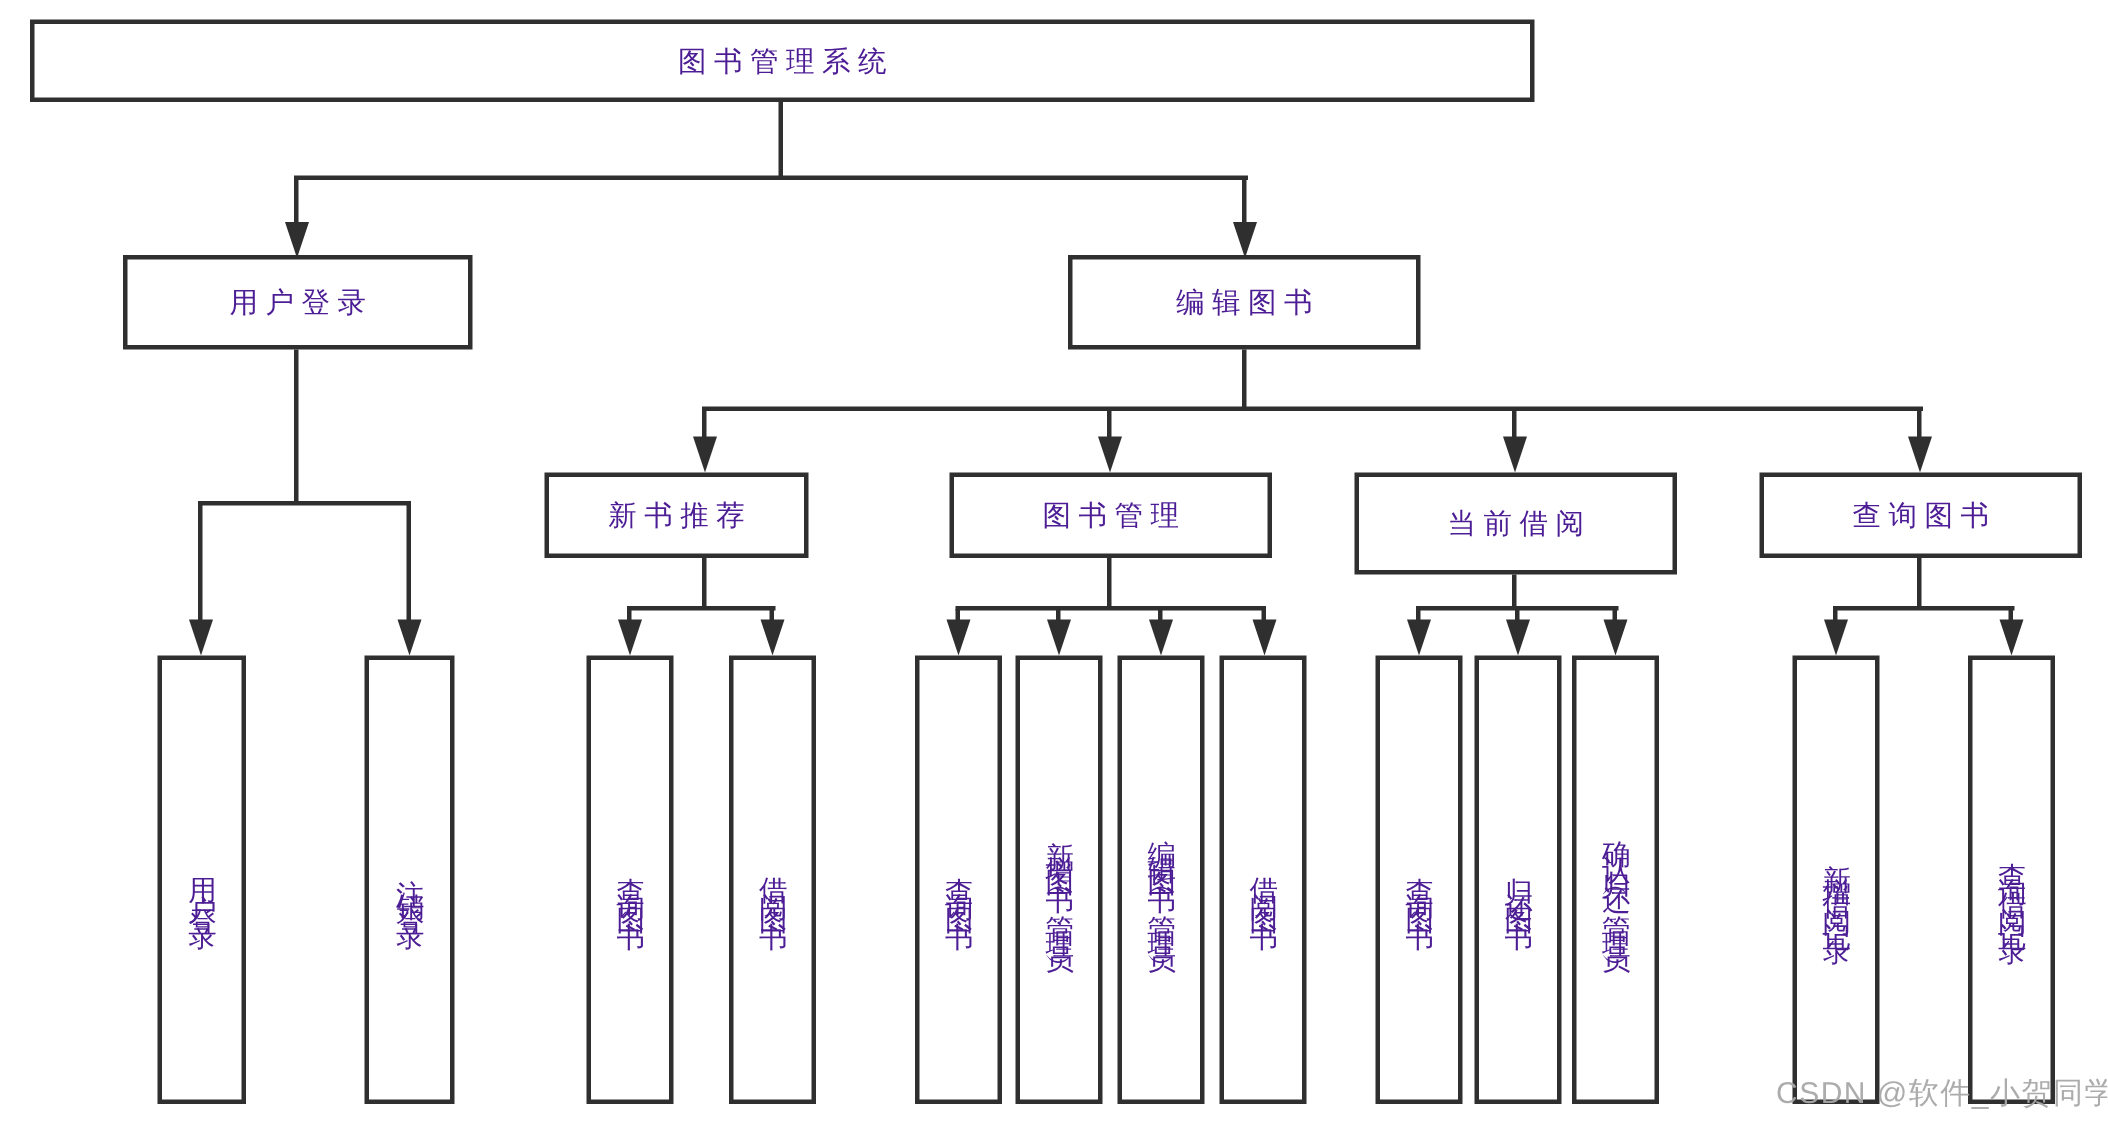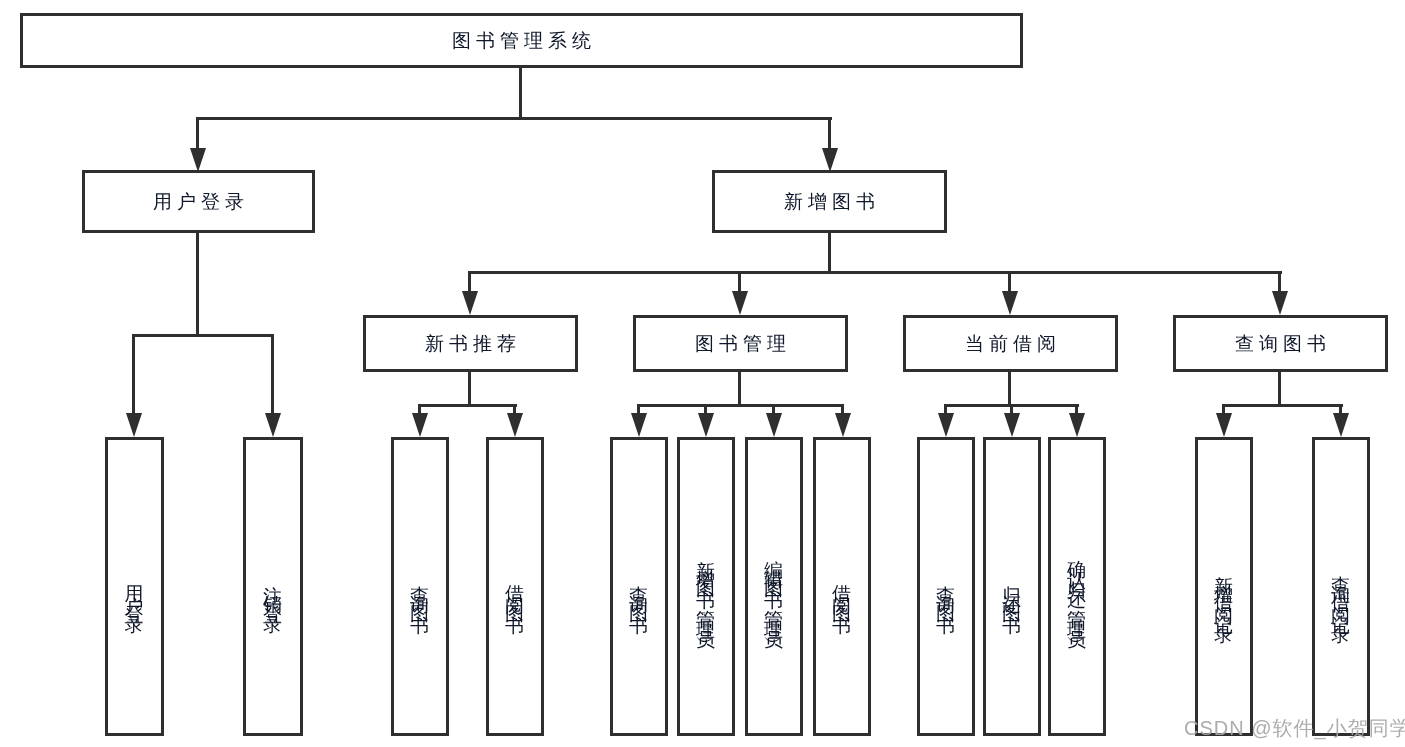--- a/index.html
+++ b/index.html
@@ -3,21 +3,21 @@
 <meta charset="utf-8">
 <style>
   html,body{margin:0;padding:0;background:#ffffff;}
   #canvas{
     position:relative;width:1405px;height:747px;background:#ffffff;overflow:hidden;
     font-family:"Liberation Sans","DejaVu Sans",sans-serif;
   }
   .node{
     position:absolute;box-sizing:border-box;background:#ffffff;
     border:3px solid #2f2f2f;display:flex;align-items:center;justify-content:center;
-    color:#0f172a;z-index:2;
+    color:#4c1d95;z-index:2;
   }
   .node.h{font-size:19px;letter-spacing:5px;text-indent:5px;}
   .node.v{
     writing-mode:vertical-rl;text-orientation:mixed;
     font-size:19px;letter-spacing:10px;line-height:1;padding-top:6px;
   }
   .ln{position:absolute;background:#2f2f2f;z-index:1;}
   .ah{
     position:absolute;width:0;height:0;z-index:1;
     border-left:8px solid transparent;border-right:8px solid transparent;
@@ -90,27 +90,27 @@
   <div class="ln" style="left:1222px;top:404px;width:121px;height:3px"></div>
   <div class="ln" style="left:1222px;top:406px;width:3px;height:12px"></div>
   <div class="ah" style="left:1216px;top:413px"></div>
   <div class="ln" style="left:1339px;top:406px;width:3px;height:12px"></div>
   <div class="ah" style="left:1333px;top:413px"></div>
 
   <div class="node h" style="left:20px;top:13px;width:1003px;height:55px">图书管理系统</div>
 
   <div class="node h" style="left:82px;top:170px;width:233px;height:63px">用户登录</div>
 
-  <div class="node h" style="left:712px;top:170px;width:235px;height:63px">新增图书</div>
+  <div class="node h" style="left:712px;top:170px;width:235px;height:63px">编辑图书</div>
 
-  <div class="node h" style="left:363px;top:315px;width:215px;height:57px">新书推荐</div>
+  <div class="node h" style="left:363px;top:315px;width:176px;height:57px">新书推荐</div>
 
   <div class="node h" style="left:633px;top:315px;width:215px;height:57px">图书管理</div>
 
-  <div class="node h" style="left:903px;top:315px;width:215px;height:57px">当前借阅</div>
+  <div class="node h" style="left:903px;top:315px;width:215px;height:68px">当前借阅</div>
 
   <div class="node h" style="left:1173px;top:315px;width:215px;height:57px">查询图书</div>
 
   <div class="node v" style="left:105px;top:437px;width:59px;height:299px">用户登录</div>
   <div class="node v" style="left:243px;top:437px;width:60px;height:299px">注销登录</div>
 
   <div class="node v" style="left:391px;top:437px;width:58px;height:299px">查询图书</div>
   <div class="node v" style="left:486px;top:437px;width:58px;height:299px">借阅图书</div>
 
   <div class="node v" style="left:610px;top:437px;width:58px;height:299px">查询图书</div>

